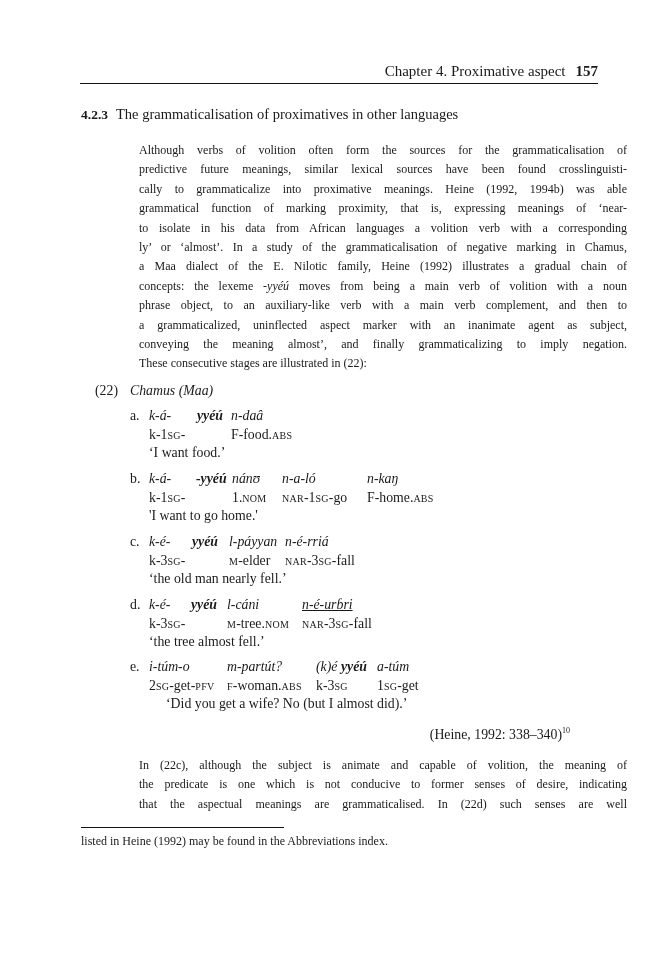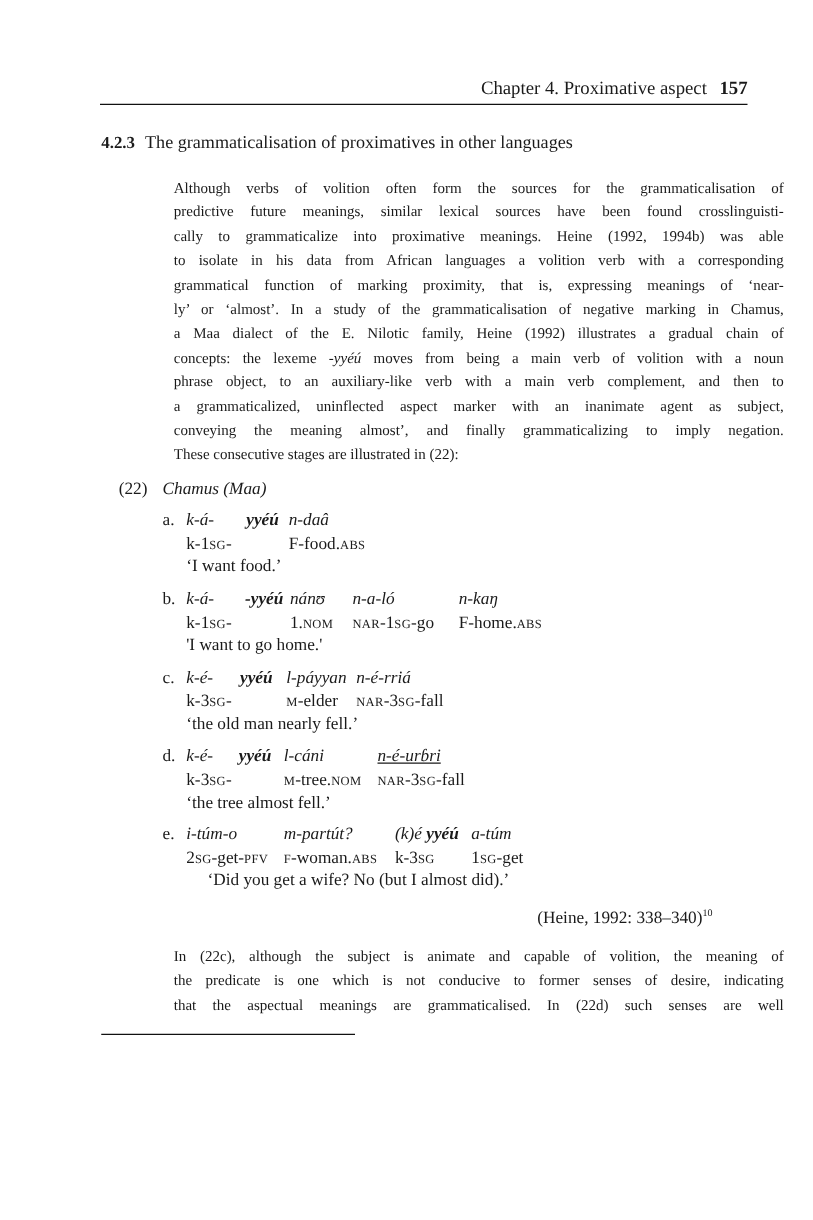--- a/index.html
+++ b/index.html
@@ -38,22 +38,22 @@
 <div class="abs head-rule"></div>
 
 <div class="abs sec-title">
   <span class="num">4.2.3</span><span>The grammaticalisation of proximatives in other languages</span>
 </div>
 
 <div class="abs para" style="top:141px;">
   <span class="line">Although verbs of volition often form the sources for the grammaticalisation of</span>
   <span class="line">predictive future meanings, similar lexical sources have been found crosslinguisti-</span>
   <span class="line">cally to grammaticalize into proximative meanings. Heine (1992, 1994b) was able</span>
+  <span class="line">grammatical function of marking proximity, that is, expressing meanings of ‘near-</span>
   <span class="line">to isolate in his data from African languages a volition verb with a corresponding</span>
-  <span class="line">grammatical function of marking proximity, that is, expressing meanings of ‘near-</span>
   <span class="line">ly’ or ‘almost’. In a study of the grammaticalisation of negative marking in Chamus,</span>
   <span class="line">a Maa dialect of the E. Nilotic family, Heine (1992) illustrates a gradual chain of</span>
   <span class="line"><span>concepts: the lexeme </span><span class="it">-yyéú</span><span> moves from being a main verb of volition with a noun</span></span>
   <span class="line">phrase object, to an auxiliary-like verb with a main verb complement, and then to</span>
   <span class="line">a grammaticalized, uninflected aspect marker with an inanimate agent as subject,</span>
   <span class="line">conveying the meaning almost’, and finally grammaticalizing to imply negation.</span>
   <span class="line last">These consecutive stages are illustrated in (22):</span>
 </div>
 
 <div class="ex">
@@ -126,13 +126,14 @@
 </div>
 
 <div class="abs para" style="top:756px;">
   <span class="line">In (22c), although the subject is animate and capable of volition, the meaning of</span>
   <span class="line">the predicate is one which is not conducive to former senses of desire, indicating</span>
   <span class="line">that the aspectual meanings are grammaticalised. In (22d) such senses are well</span>
 </div>
 
 <div class="abs fn-rule"></div>
 <div class="abs fn">
+  <span class="line last">listed in Heine (1992) may be found in the Abbreviations index.</span>
 </div>
 
 </body></html>

